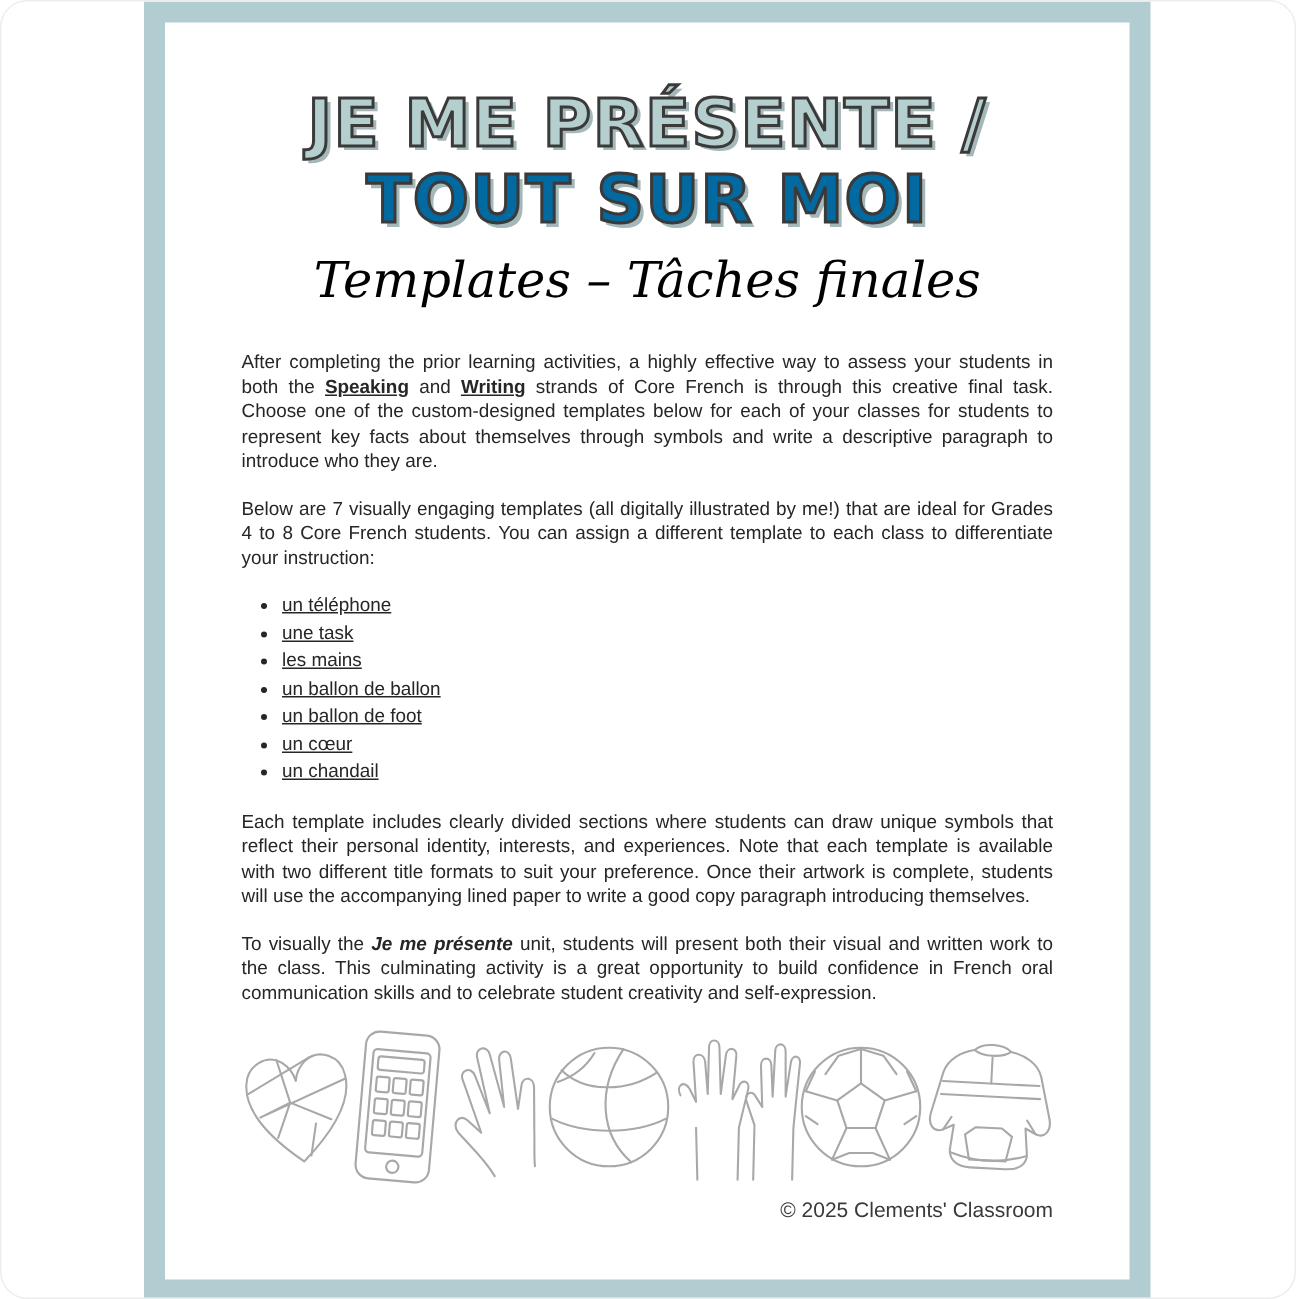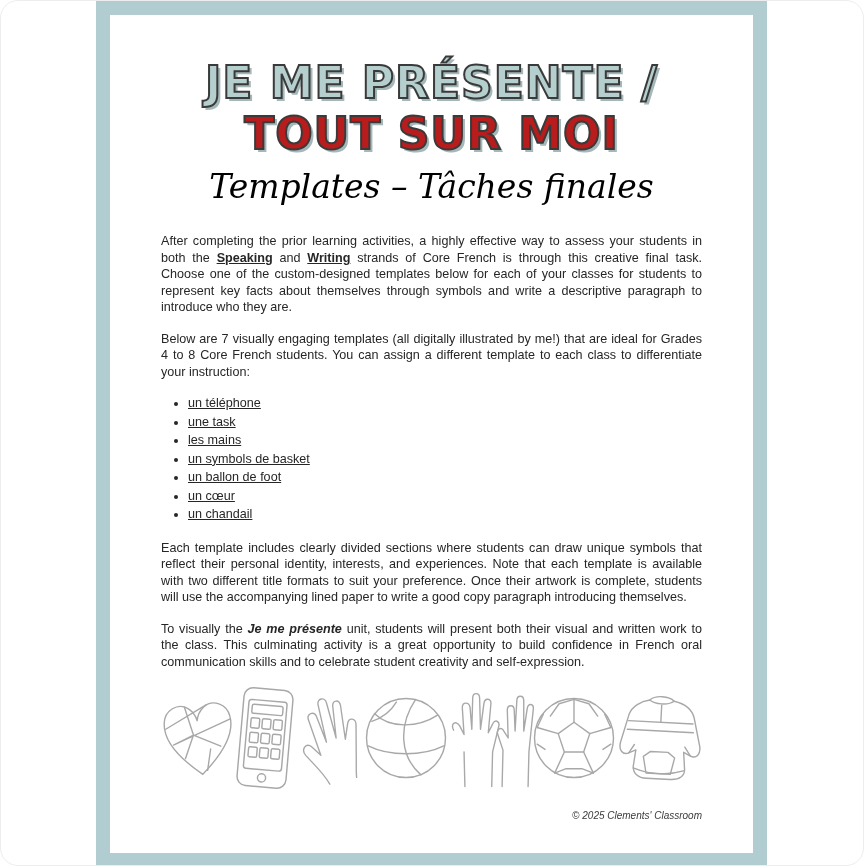--- a/index.html
+++ b/index.html
@@ -82,51 +82,50 @@
     stroke: #a8a8a8;
     fill: none;
     stroke-width: 1.6;
     stroke-linecap: round;
     stroke-linejoin: round;
     margin: 0 -2px;
   }
 
   .footer {
     text-align: right;
-    font-size: 10px;
+    font-size: 14px;
     color: #3a3a3a;
-    margin-top: 18px;
-    font-style: italic;
+    margin-top: 6px;
   }
 </style>
 </head>
 <body>
 
 <div class="card">
   <div class="frame" style="background:#b2cdd1;">
     <div class="page">
 
       <div class="title-block">
         <div class="title-line" style="color:#b5cfce;">Je me présente /</div>
-        <div class="title-line" style="color:#b91c1c;">Tout sur moi</div>
+        <div class="title-line" style="color:#0369a1;">Tout sur moi</div>
       </div>
 
       <div class="subtitle">Templates – Tâches finales</div>
 
       <div class="content">
 
         <p><span>After completing the prior learning activities, a highly effective way to assess your students in both the </span><span class="b">Speaking</span><span> and </span><span class="b">Writing</span><span> strands of Core French is through this creative final task. Choose one of the custom-designed templates below for each of your classes for students to represent key facts about themselves through symbols and write a descriptive paragraph to introduce who they are.</span></p>
 
         <p>Below are 7 visually engaging templates (all digitally illustrated by me!) that are ideal for Grades 4 to 8 Core French students. You can assign a different template to each class to differentiate your instruction:</p>
 
         <ul class="bullets">
           <li>un téléphone</li>
           <li>une task</li>
           <li>les mains</li>
-          <li>un symbols de basket</li>
+          <li>un ballon de ballon</li>
           <li>un ballon de foot</li>
           <li>un cœur</li>
           <li>un chandail</li>
         </ul>
 
         <p>Each template includes clearly divided sections where students can draw unique symbols that reflect their personal identity, interests, and experiences. Note that each template is available with two different title formats to suit your preference. Once their artwork is complete, students will use the accompanying lined paper to write a good copy paragraph introducing themselves.</p>
 
         <p><span>To visually the </span><span class="i">Je me présente</span><span> unit, students will present both their visual and written work to the class. This culminating activity is a great opportunity to build confidence in French oral communication skills and to celebrate student creativity and self-expression.</span></p>
 
         <div class="illustrations">

